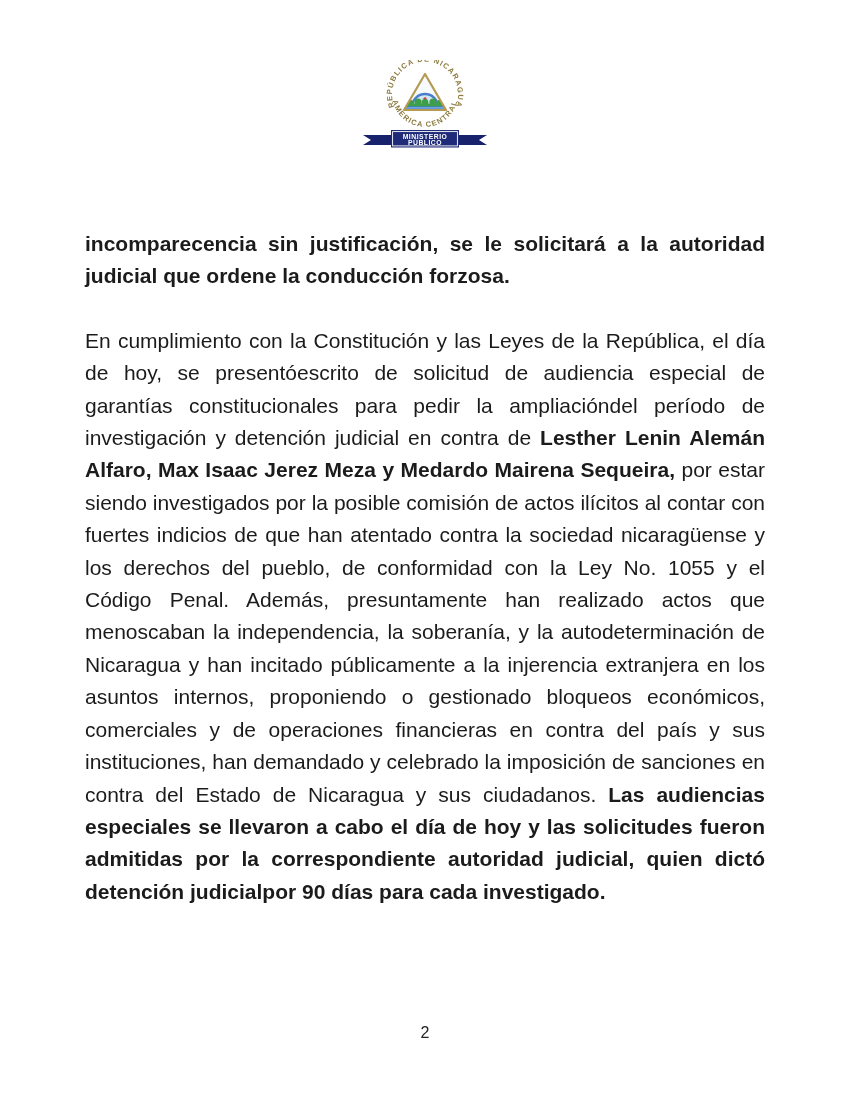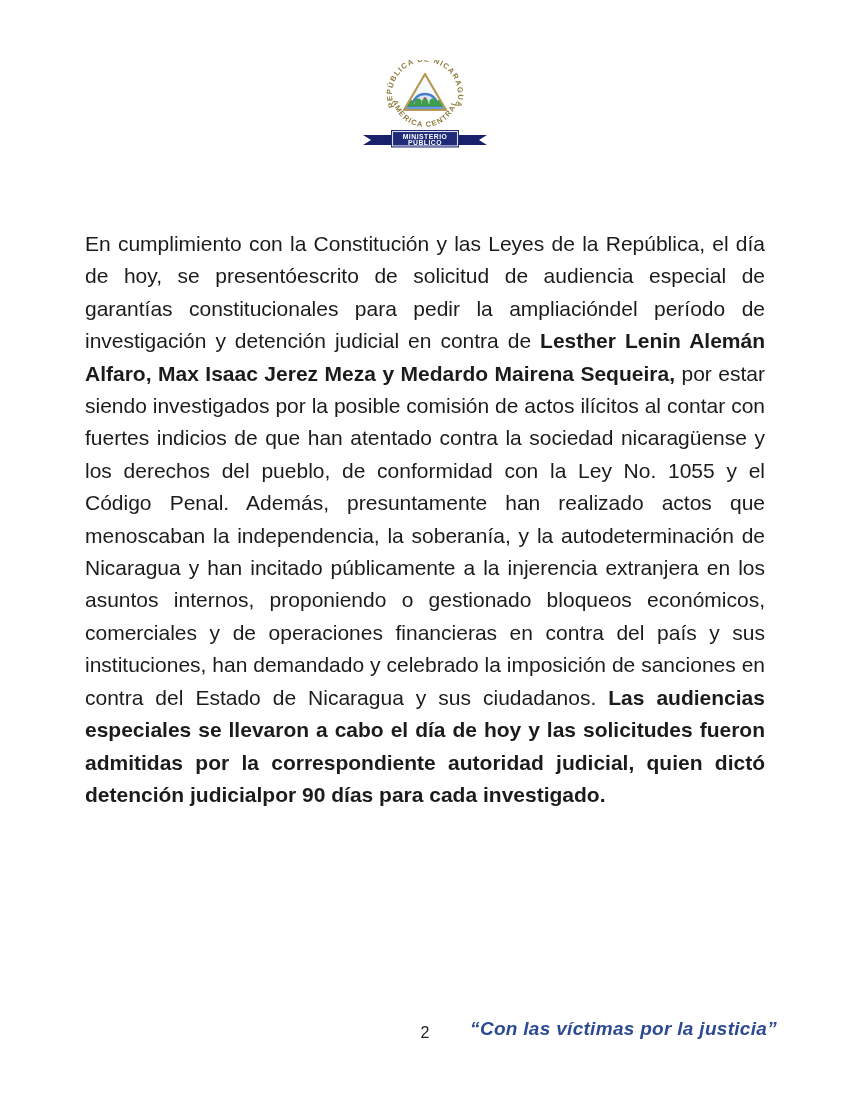--- a/index.html
+++ b/index.html
@@ -117,21 +117,21 @@
         <rect x="106" y="70" width="68" height="17.5" fill="var(--banner-navy)"></rect>
         <rect x="107.6" y="71.6" width="64.8" height="14.3" fill="none" stroke="#ffffff" stroke-width="0.9"></rect>
         <text class="banner-text" x="140" y="78.6">MINISTERIO</text>
         <text class="banner-text" x="140" y="85.4">PÚBLICO</text>
       </g>
     </svg>
 
   </header>
 
   <main class="doc-body">
+      <p><span class="bold">incomparecencia sin justificación, se le solicitará a la autoridad judicial que ordene la conducción forzosa.</span></p>
       <p><span>En cumplimiento con la Constitución y las Leyes de la República, el día de hoy, se presentóescrito de solicitud de audiencia especial de garantías constitucionales para pedir la ampliacióndel período de investigación y detención judicial en contra de </span><span class="bold">Lesther Lenin Alemán Alfaro, Max Isaac Jerez Meza y Medardo Mairena Sequeira,</span><span> por estar siendo investigados por la posible comisión de actos ilícitos al contar con fuertes indicios de que han atentado contra la sociedad nicaragüense y los derechos del pueblo, de conformidad con la Ley No. 1055 y el Código Penal. Además, presuntamente han realizado actos que menoscaban la independencia, la soberanía, y la autodeterminación de Nicaragua y han incitado públicamente a la injerencia extranjera en los asuntos internos, proponiendo o gestionado bloqueos económicos, comerciales y de operaciones financieras en contra del país y sus instituciones, han demandado y celebrado la imposición de sanciones en contra del Estado de Nicaragua y sus ciudadanos. </span><span class="bold">Las audiencias especiales se llevaron a cabo el día de hoy y las solicitudes fueron admitidas por la correspondiente autoridad judicial, quien dictó detención judicialpor 90 días para cada investigado.</span></p>
     </main>
 
   <footer class="footer">
     <div class="page-number">2</div>
-    <div class="footer-quote">“Con las víctimas por la justicia”</div>
   </footer>
 
 </div>
 
 </body></html>

